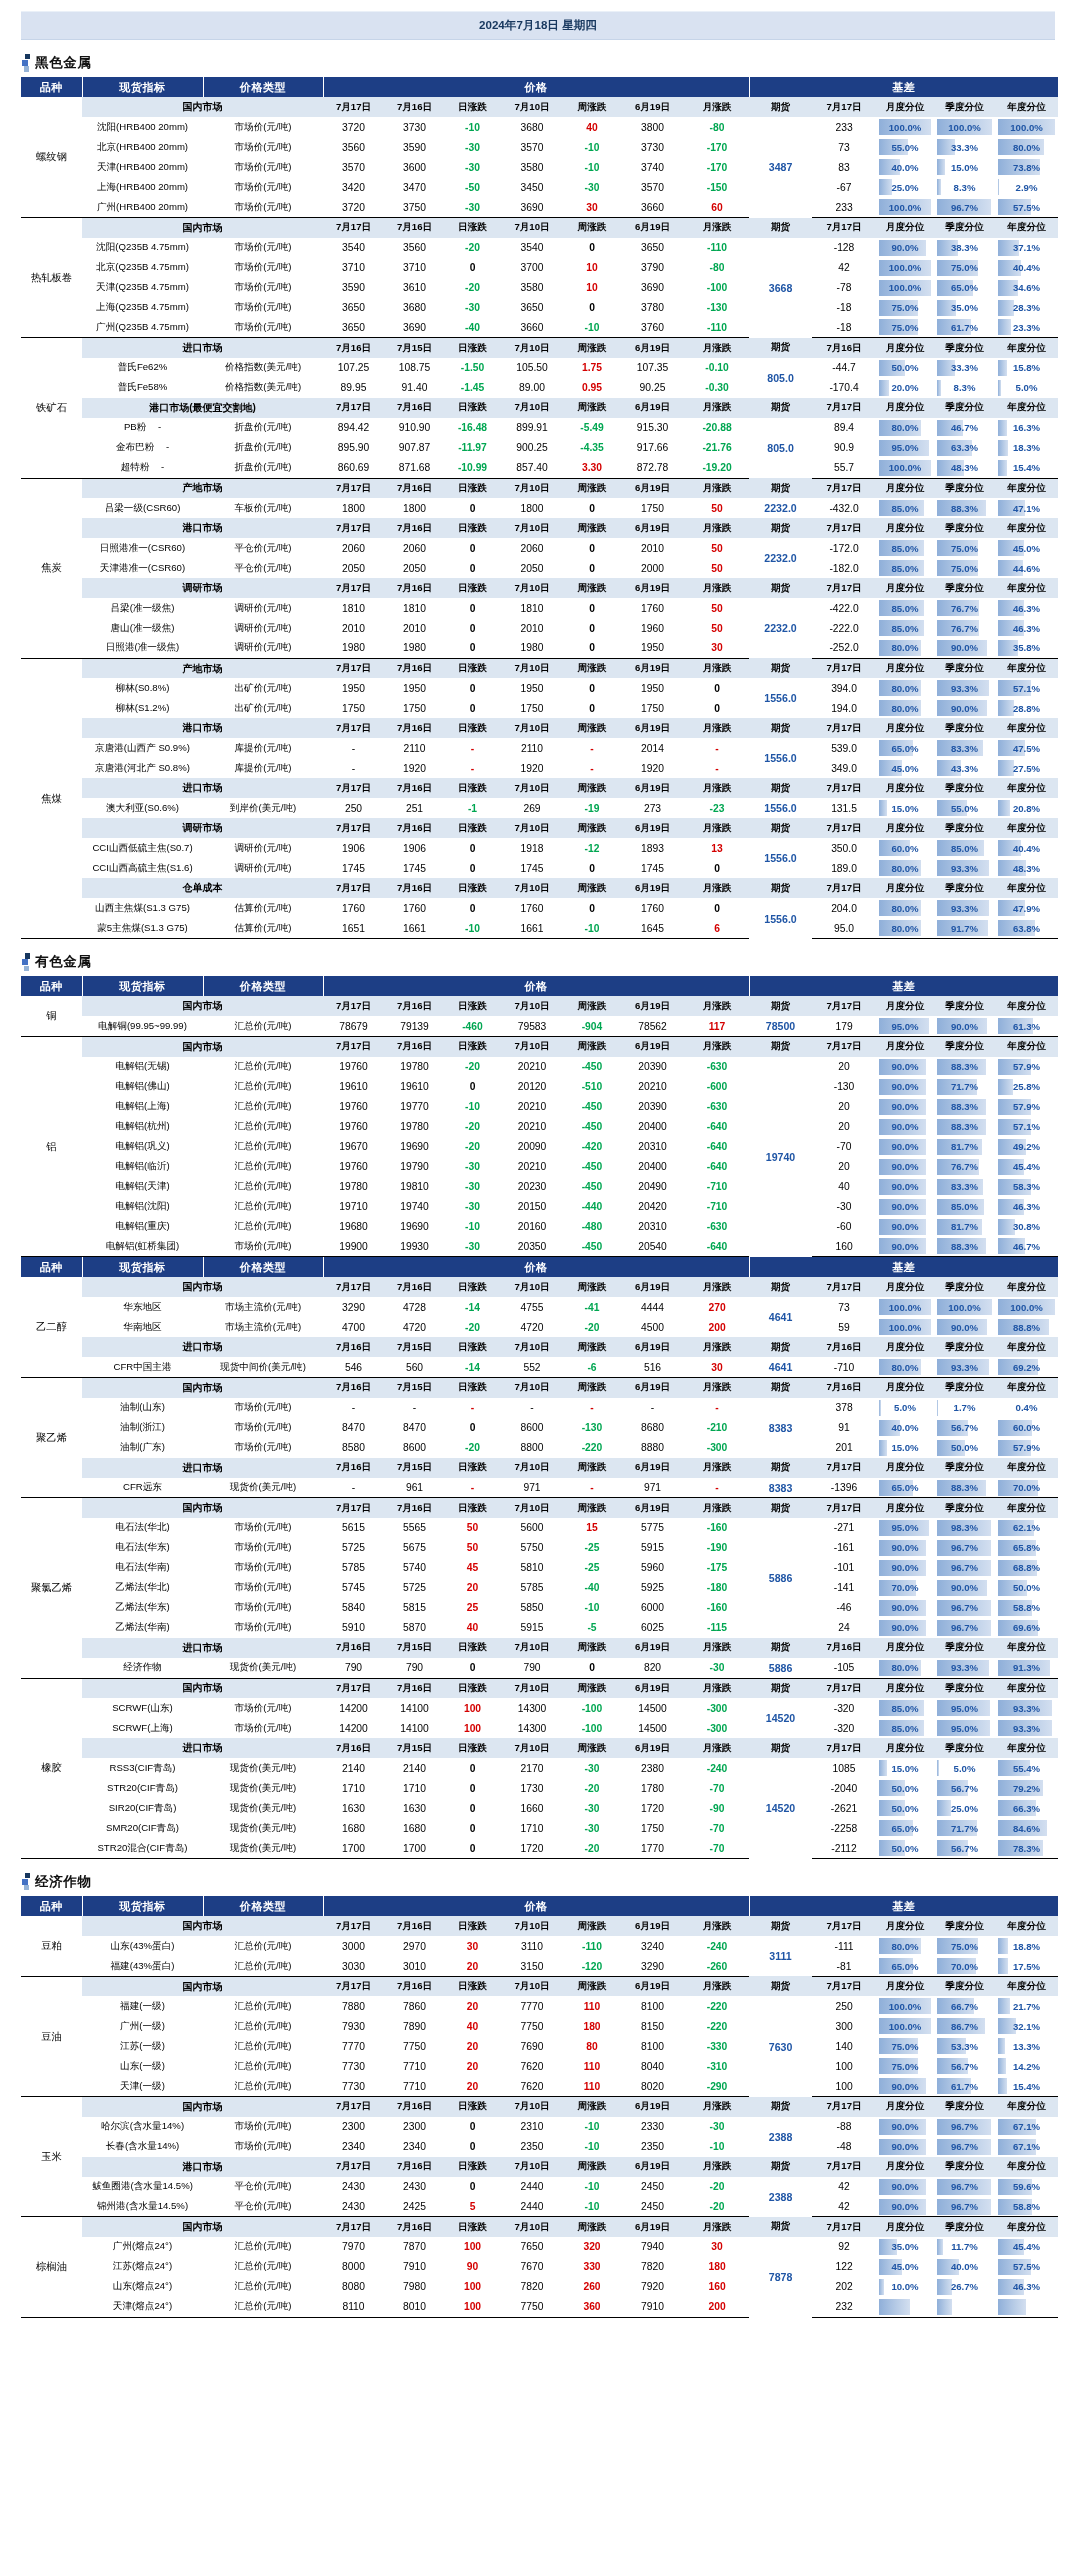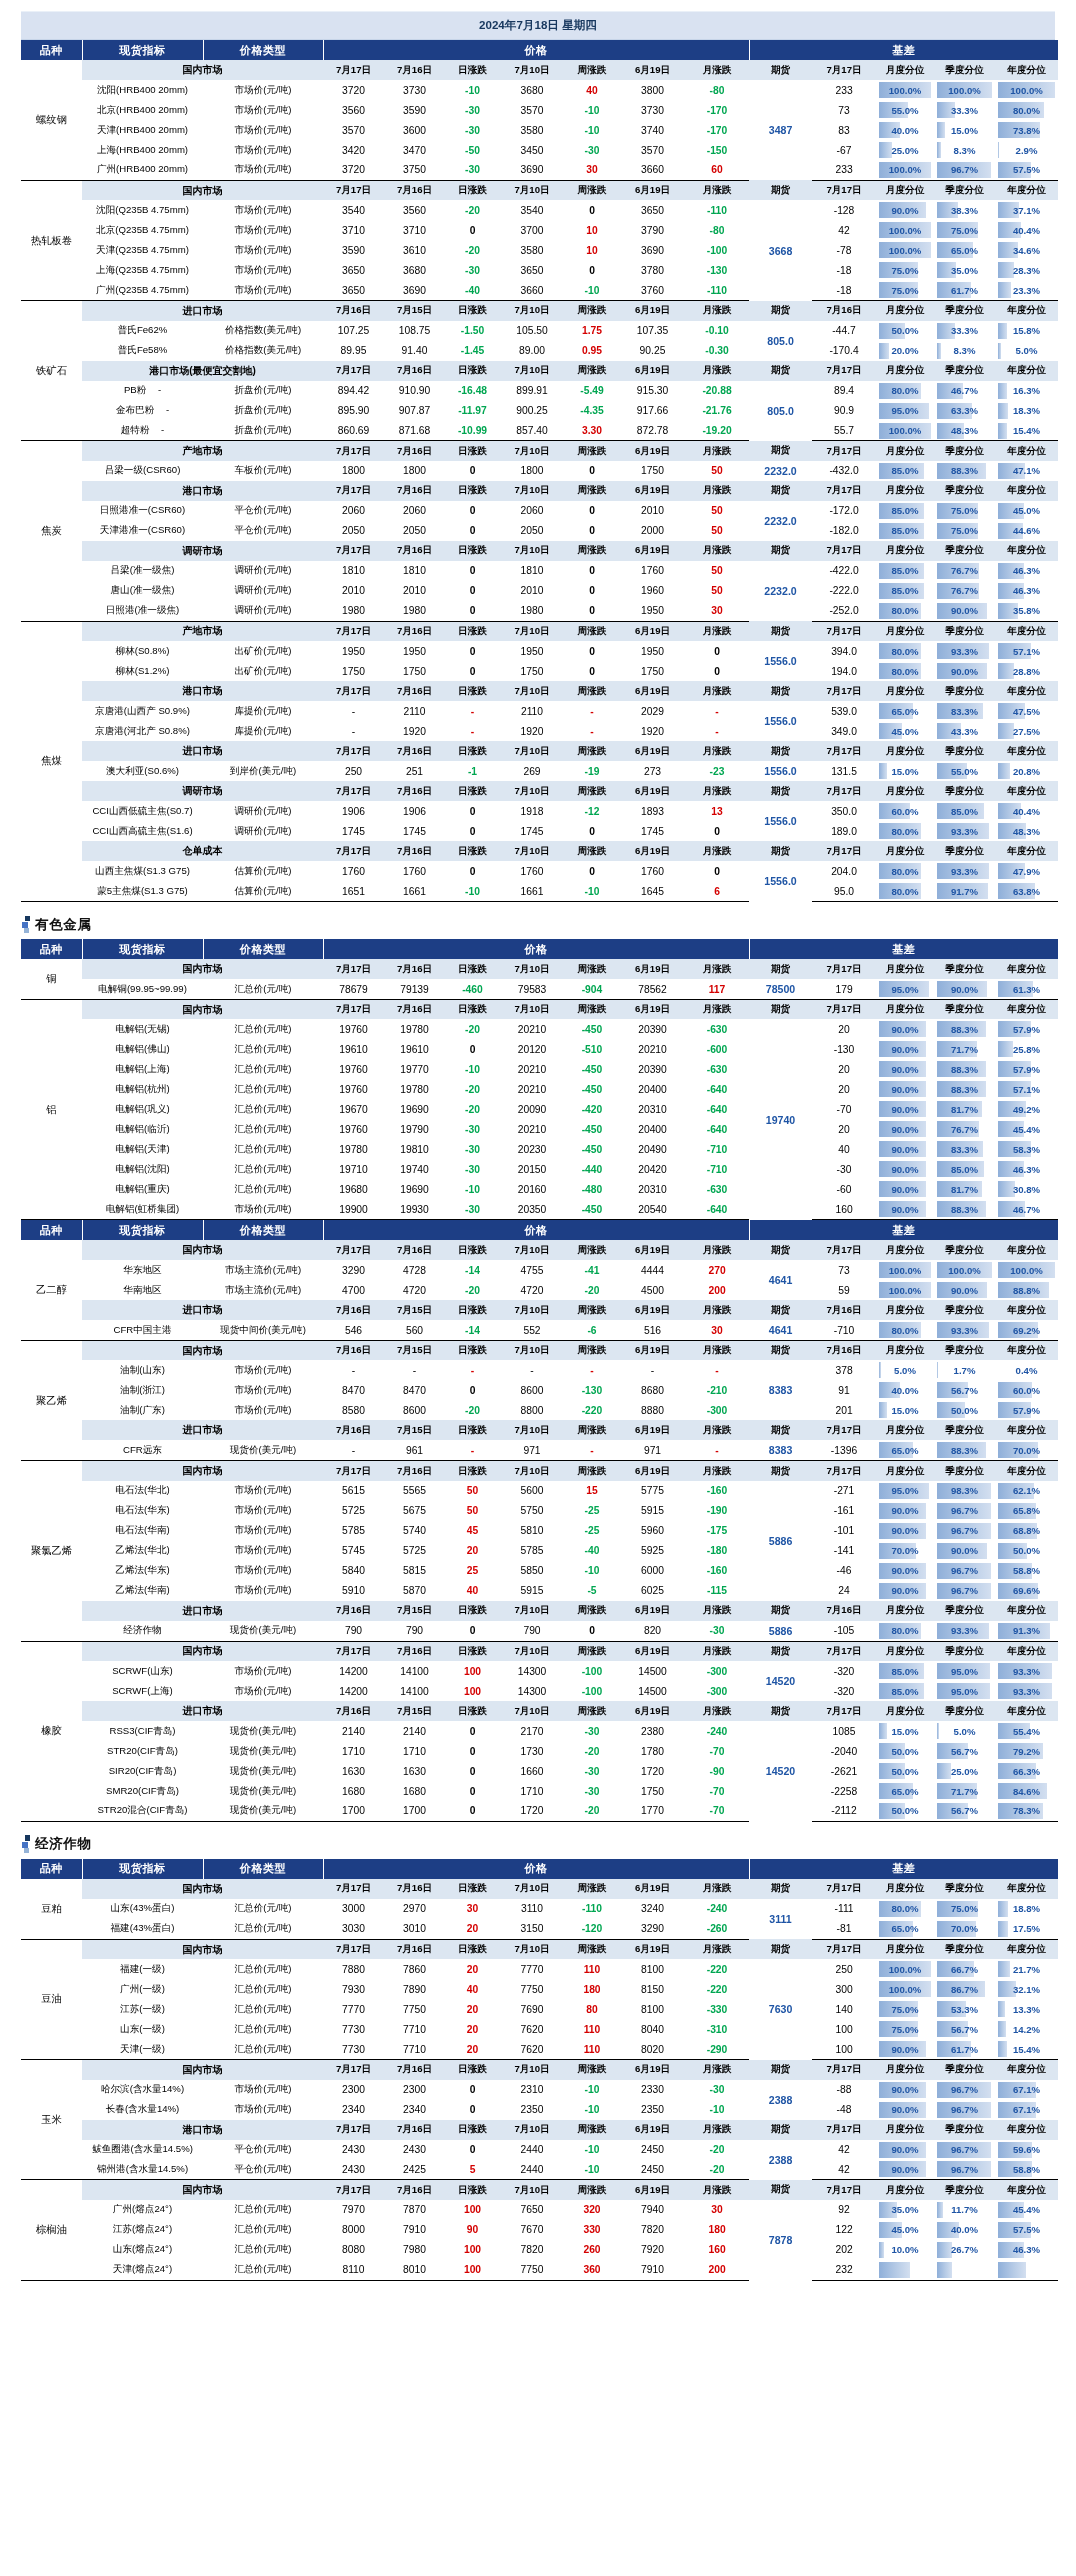--- a/index.html
+++ b/index.html
@@ -65,20 +65,28 @@
 </style>
 </head>
 <body>
 
 <div class="page">
 
 
   <div class="datebar">2024年7月18日  星期四</div>
 
   <div id="sections">
+      <div class="section-title">
+        <span>
+          <span class="sq sq1"></span>
+          <span class="sq sq2"></span>
+          <span class="sq sq3"></span>
+        </span>
+        <span class="txt">黑色金属</span>
+      </div>
       <table class="report">
         <colgroup>
           <col style="width: 61px;">
           <col style="width: 121px;">
           <col style="width: 120px;">
           <col style="width: 61px;">
           <col style="width: 61px;">
           <col style="width: 55px;">
           <col style="width: 64px;">
           <col style="width: 56px;">
@@ -939,21 +947,21 @@
             <td class="subhead">年度分位</td>
           </tr>
           <tr>
             <td class="indicator">京唐港(山西产 S0.9%)</td>
             <td class="ptype">库提价(元/吨)</td>
             <td class="price">-</td>
             <td class="price">2110</td>
             <td class="chg dash">-</td>
             <td class="price">2110</td>
             <td class="chg dash">-</td>
-            <td class="price">2029</td>
+            <td class="price">2014</td>
             <td class="chg dash">-</td>
             <td class="fut" rowspan="2">1556.0</td>
             <td class="basis">539.0</td>
             <td class="pct">
               <div class="pctwrap">
                 <div class="bar" style="width: 65%;"></div>
                 <span class="pt">65.0%</span>
               </div>
             </td>
             <td class="pct">

